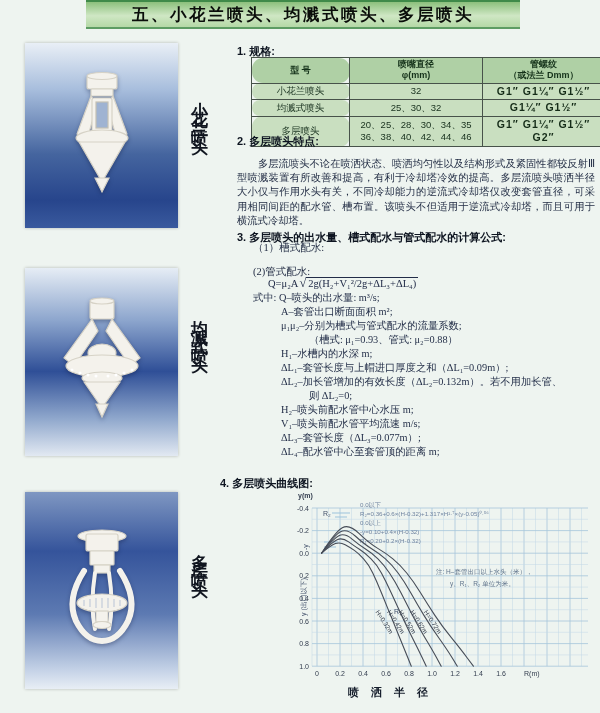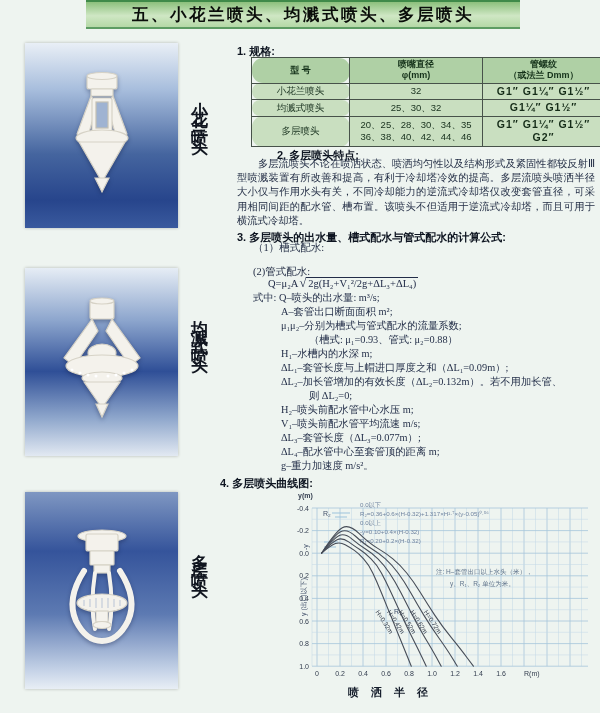--- a/index.html
+++ b/index.html
@@ -25,21 +25,21 @@
     box-shadow:0 0 3px rgba(0,0,0,.25);}
   .photo1{top:43px;height:185px;background:linear-gradient(180deg,#e9eff6 0%,#a8bedd 25%,#45659f 60%,#27458c 85%,#3a5a9e 100%);}
   .photo2{top:268px;height:188px;background:linear-gradient(180deg,#e6edf5 0%,#8ca5cd 28%,#2f4f97 55%,#8fa7cc 80%,#e2e9f2 100%);}
   .photo3{top:492px;height:197px;background:linear-gradient(180deg,#7f97c2 0%,#35549b 30%,#5d7ab2 62%,#c3d1e6 90%,#e8eef5 100%);}
   .vlabel{left:188px;writing-mode:vertical-rl;font-family:"Liberation Serif","DejaVu Serif",serif;
     font-size:17px;font-weight:600;letter-spacing:9px;color:#10151f;}
   .vlabel1{top:88px;}  .vlabel2{top:306px;}  .vlabel3{top:540px;}
 
   
   .sec-h{font-weight:bold;font-size:11px;color:#0d1420;}
-  .h-spec{left:237px;top:44px;} .h-feat{left:237px;top:148px;margin-left:40px;}
+  .h-spec{left:237px;top:44px;} .h-feat{left:237px;top:134px;}
   .h-form{left:237px;top:230px;text-align:right;} .h-chart{left:220px;top:476px;}
 
   
   .spec-table{left:251px;top:57px;width:338px;border-collapse:collapse;table-layout:fixed;}
   .spec-table th,.spec-table td{border:1px solid #47524a;text-align:center;padding:1px 2px;}
   .spec-table th{background:#afd0a5;font-size:9px;color:#15321a;line-height:1.25;font-weight:bold;}
   .spec-table td{background:#c9dfc0;font-size:9.5px;color:#17301d;line-height:1.3;}
   .spec-table td.thread{font-weight:bold;font-size:10.5px;letter-spacing:1px;color:#152c18;}
   .c0{width:93px;border-radius:11px;} .c1{width:128px;} .c2{width:117px;}
 
@@ -228,21 +228,20 @@
       <div class="def-line ind1">μ₁μ₂–分别为槽式与管式配水的流量系数;</div>
       <div class="def-line ind2">（槽式: μ₁=0.93、管式: μ₂=0.88）</div>
       <div class="def-line ind1">H₁–水槽内的水深 m;</div>
       <div class="def-line ind1">ΔL₁–套管长度与上帽进口厚度之和（ΔL₁=0.09m）;</div>
       <div class="def-line ind1">ΔL₂–加长管增加的有效长度（ΔL₂=0.132m）。若不用加长管、</div>
       <div class="def-line ind2">则 ΔL₂=0;</div>
       <div class="def-line ind1">H₂–喷头前配水管中心水压 m;</div>
       <div class="def-line ind1">V₁–喷头前配水管平均流速 m/s;</div>
       <div class="def-line ind1">ΔL₃–套管长度（ΔL₃=0.077m）;</div>
       <div class="def-line ind1">ΔL₄–配水管中心至套管顶的距离 m;</div>
-      <div class="def-line ind1">g–重力加速度 m/s²。</div>
     </div>
 
   <div class="abs sec-h h-chart">4. 多层喷头曲线图:</div>
   <svg class="abs" id="chart" width="322" height="227" viewBox="0 0 322 227">
       <g>
         <line class="gridline" x1="34" y1="22" x2="34" y2="180.2"></line>
         <line class="gridmajor" x1="39" y1="22" x2="39" y2="180.2"></line>
         <line class="gridline" x1="50.5" y1="22" x2="50.5" y2="180.2"></line>
         <line class="gridmajor" x1="62" y1="22" x2="62" y2="180.2"></line>
         <line class="gridline" x1="73.5" y1="22" x2="73.5" y2="180.2"></line>

